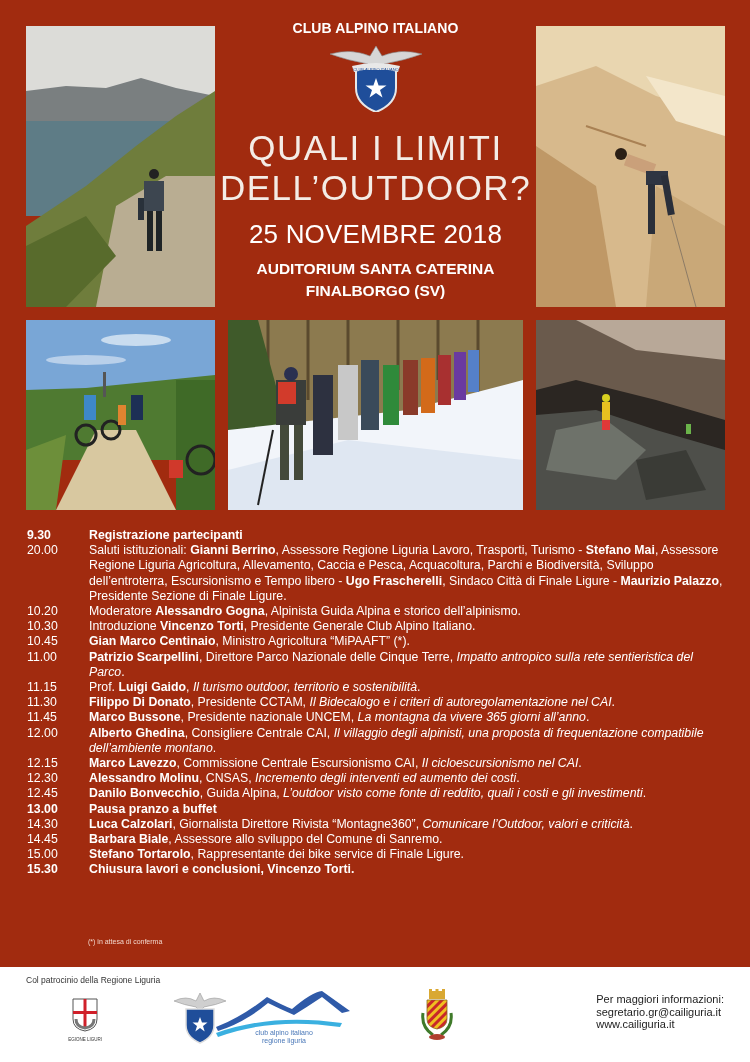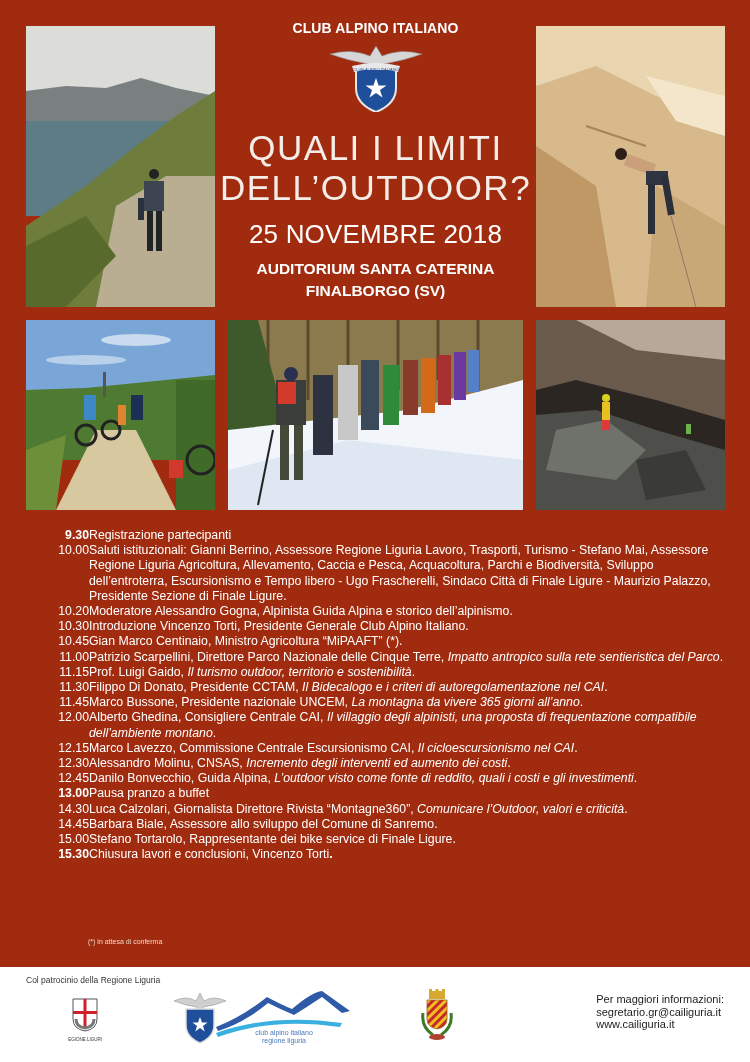--- a/index.html
+++ b/index.html
@@ -21,24 +21,24 @@
   .head { position: absolute; left: 215px; top: 0; width: 321px; text-align: center; }
   .club-name { position: absolute; top: 20px; left: 0; width: 100%; font-size: 14px; font-weight: bold; letter-spacing: 0.1px; }
   .cai-logo { position: absolute; top: 42px; left: 111px; width: 100px; height: 70px; }
   .title { position: absolute; top: 128px; left: 0; width: 100%; font-size: 35px; font-weight: normal; line-height: 40px; letter-spacing: 1.5px; color: #f4ece6; }
   .date { position: absolute; top: 219px; left: 0; width: 100%; font-size: 26px; font-weight: normal; letter-spacing: 0.2px; }
   .venue { position: absolute; top: 258px; left: 0; width: 100%; font-size: 15.5px; font-weight: bold; line-height: 22px; }
 
   
   .program { position: absolute; left: 27px; top: 528px; width: 700px; font-size: 12.3px; line-height: 15.2px; }
   .row { display: flex; }
-  .time { width: 62px; flex: none; text-align: right; }
+  .time { width: 62px; flex: none; }
   .desc { flex: 1; }
   .row.strong .time, .row.strong .desc { font-weight: bold; }
-  b { font-weight: normal; }
+  b { font-weight: bold; }
   i { font-style: italic; }
   .note { position: absolute; left: 88px; top: 938px; font-size: 7px; color: #f1d6cb; }
 
   
   .footer { position: absolute; left: 0; top: 967px; width: 750px; height: 95px; background: #fff; color: #222; padding-left: 32px; }
   .patron { position: absolute; left: 26px; top: 8px; font-size: 8.5px; color: #333; }
   .liguria-logo { position: absolute; left: 68px; top: 30px; width: 34px; height: 48px; }
   .cai-lig-logo { position: absolute; left: 172px; top: 20px; width: 180px; height: 60px; }
   .finale-logo { position: absolute; left: 417px; top: 22px; width: 40px; height: 55px; }
   .info { position: absolute; right: 26px; top: 26px; font-size: 11px; line-height: 12.5px; color: #222; }
@@ -171,21 +171,21 @@
       <div>FINALBORGO (SV)</div>
     </div>
   </div>
 
   <div class="program" id="program">
       <div class="row strong">
         <div class="time">9.30</div>
         <div class="desc"><b>Registrazione partecipanti</b></div>
       </div>
       <div class="row">
-        <div class="time">10.00</div>
+        <div class="time">20.00</div>
         <div class="desc"><span>Saluti istituzionali: </span><b>Gianni Berrino</b><span>, Assessore Regione Liguria Lavoro, Trasporti, Turismo - </span><b>Stefano Mai</b><span>, Assessore Regione Liguria Agricoltura, Allevamento, Caccia e Pesca, Acquacoltura, Parchi e Biodiversità, Sviluppo dell’entroterra, Escursionismo e Tempo libero - </span><b>Ugo Frascherelli</b><span>, Sindaco Città di Finale Ligure - </span><b>Maurizio Palazzo</b><span>, Presidente Sezione di Finale Ligure.</span></div>
       </div>
       <div class="row">
         <div class="time">10.20</div>
         <div class="desc"><span>Moderatore </span><b>Alessandro Gogna</b><span>, Alpinista Guida Alpina e storico dell’alpinismo.</span></div>
       </div>
       <div class="row">
         <div class="time">10.30</div>
         <div class="desc"><span>Introduzione </span><b>Vincenzo Torti</b><span>, Presidente Generale Club Alpino Italiano.</span></div>
       </div>

